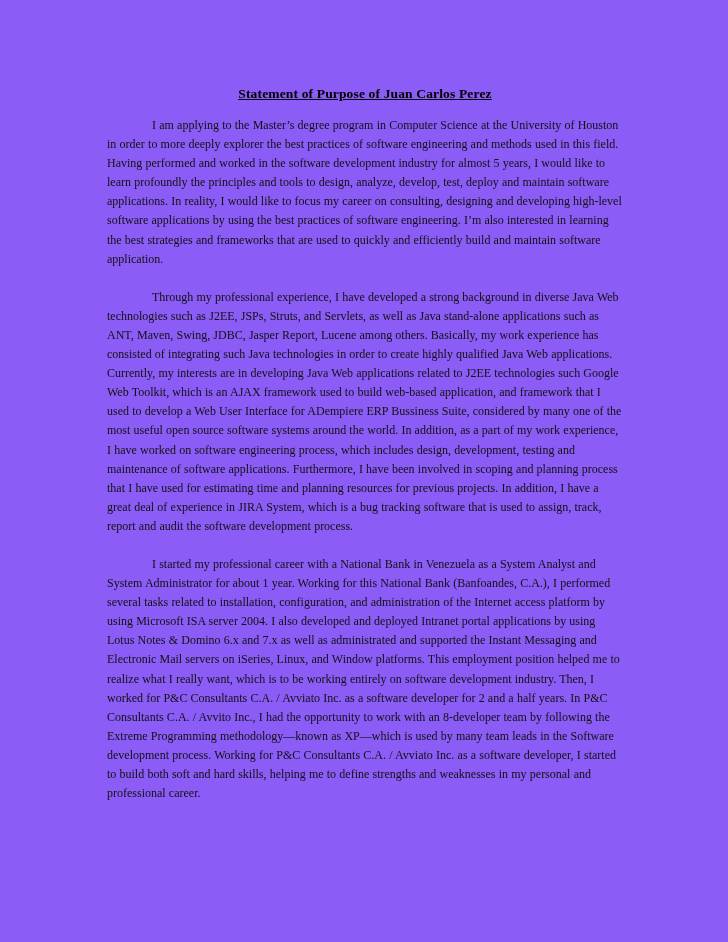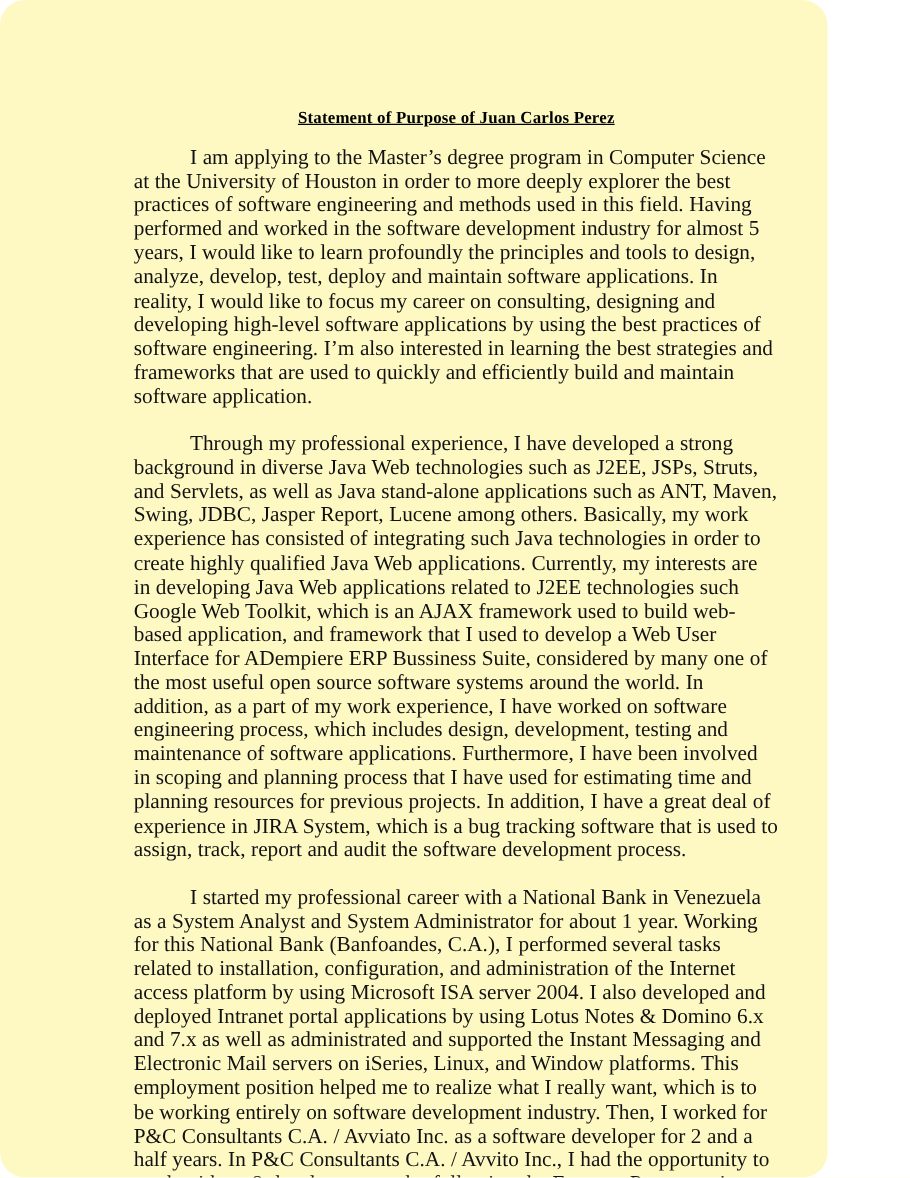--- a/index.html
+++ b/index.html
@@ -11,44 +11,43 @@
   body {
     width: 728px;
     height: 942px;
     overflow: hidden;
     font-family: "Liberation Serif", "DejaVu Serif", serif;
     color: #000000;
     -webkit-font-smoothing: antialiased;
   }
   .page {
     position: relative;
-    width: 662px;
+    width: 728px;
     height: 942px;
-    background: #fef9c3;
+    background: #8b5cf6;
     box-sizing: border-box;
-    border-radius: 20px;
   }
   .doc-body {
     position: absolute;
     left: 107px;
     top: 84px;
     width: 516px;
   }
   .doc-title {
     text-align: center;
     font-weight: bold;
     text-decoration: underline;
     font-size: 13.5px;
     line-height: 19px;
     letter-spacing: 0.15px;
     margin: 0 0 13px 0;
     color: #000000;
   }
   .para {
-    font-size: 17px;
+    font-size: 12px;
     line-height: 19.1px;
     text-align: left;
     text-indent: 45px;
     margin: 0 0 19px 0;
     color: #111111;
     word-spacing: 0.2px;
     hyphens: none;
   }
   .para:last-child {
     margin-bottom: 16px;

